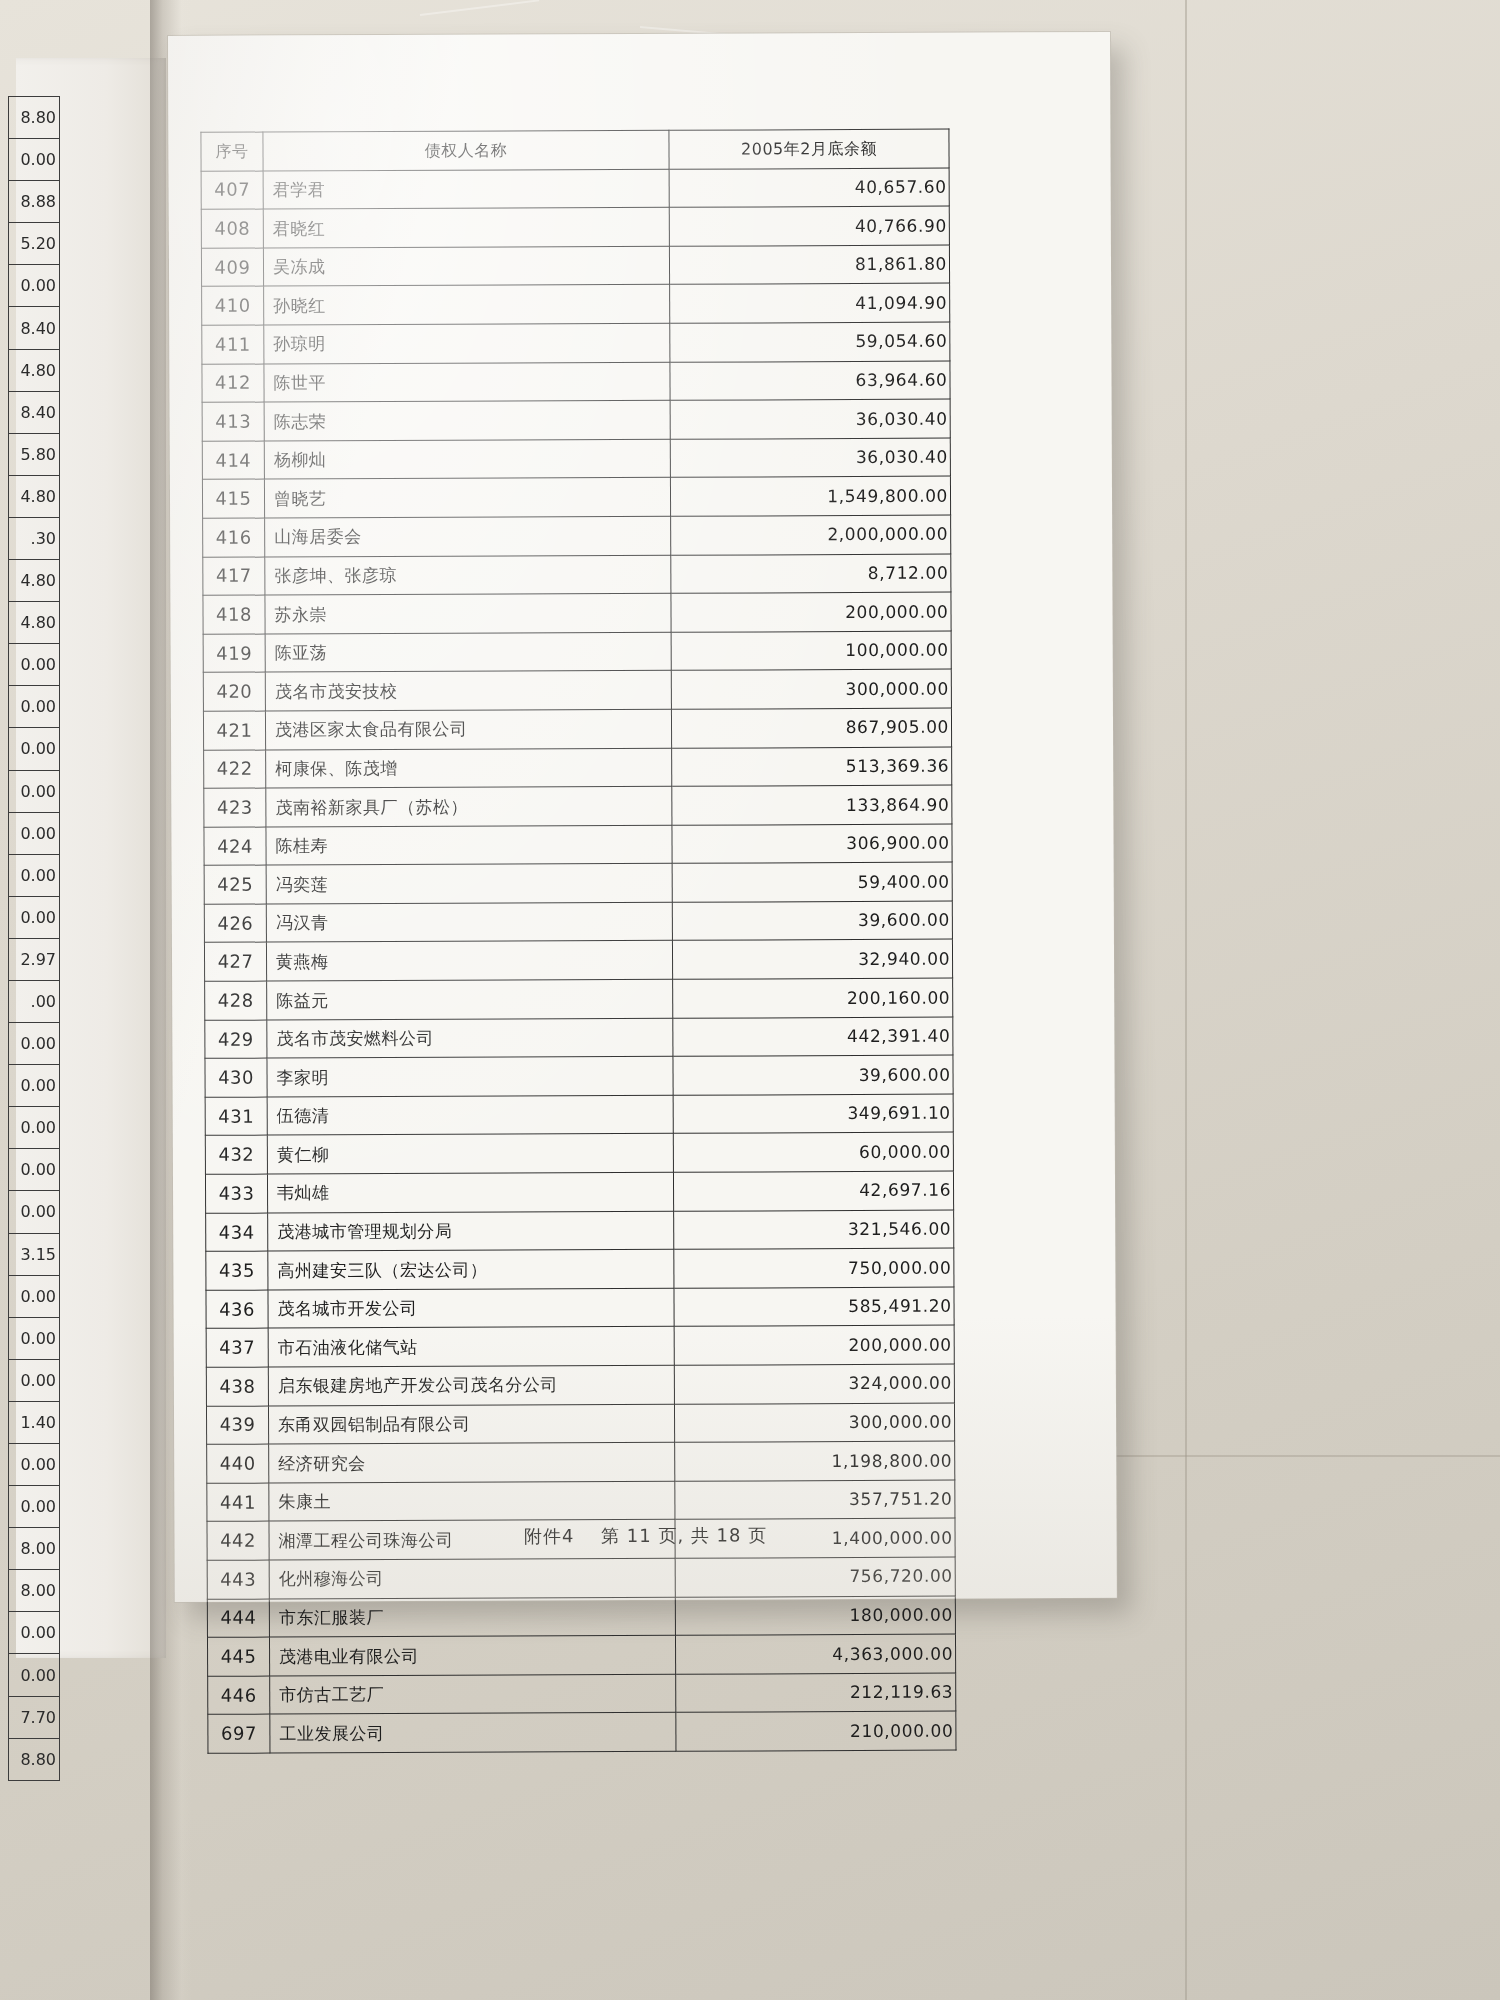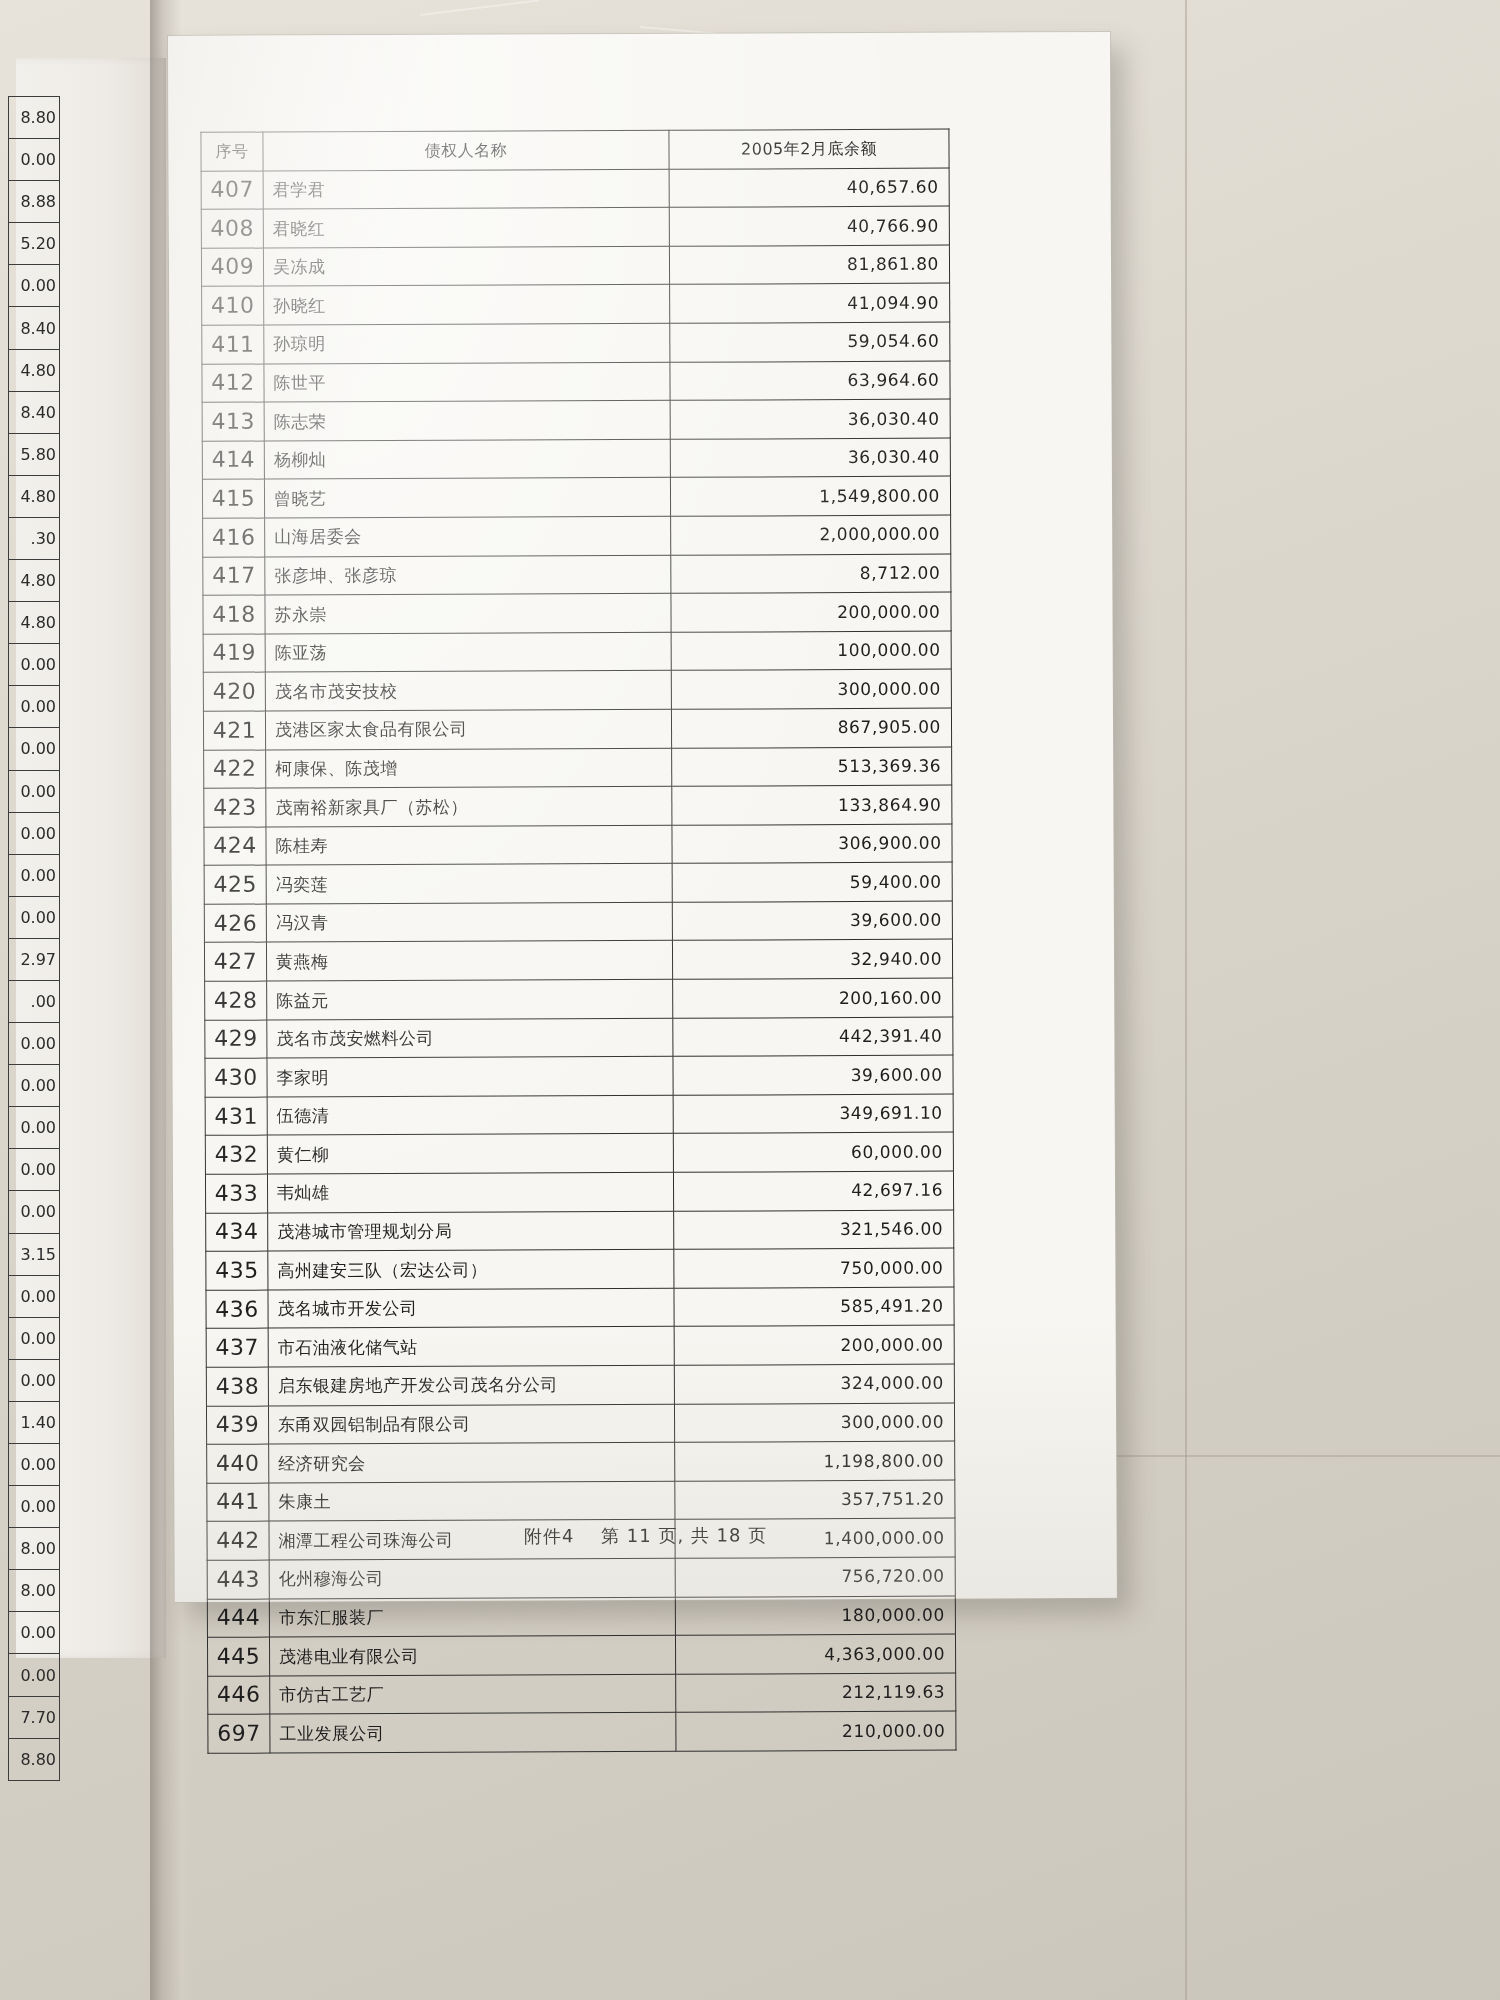--- a/index.html
+++ b/index.html
@@ -127,31 +127,31 @@
     font-family: "DejaVu Sans", "Liberation Sans", sans-serif;
   }
   table.ledger thead th {
     font-weight: normal;
     text-align: center;
     font-size: 16px;
     letter-spacing: 0.5px;
   }
   table.ledger td.idx {
     text-align: center;
-    font-size: 22px;
+    font-size: 18px;
     letter-spacing: 0.5px;
   }
   table.ledger td.name {
     text-align: left;
     padding-left: 9px;
     letter-spacing: 0.5px;
   }
   table.ledger td.amt {
     text-align: right;
-    padding-right: 10px;
+    padding-right: 2px;
     font-size: 17px;
     letter-spacing: 0.6px;
   }
 
   
   #footer {
     position: absolute;
     left: 0;
     right: 0;
     top: 1490px;

